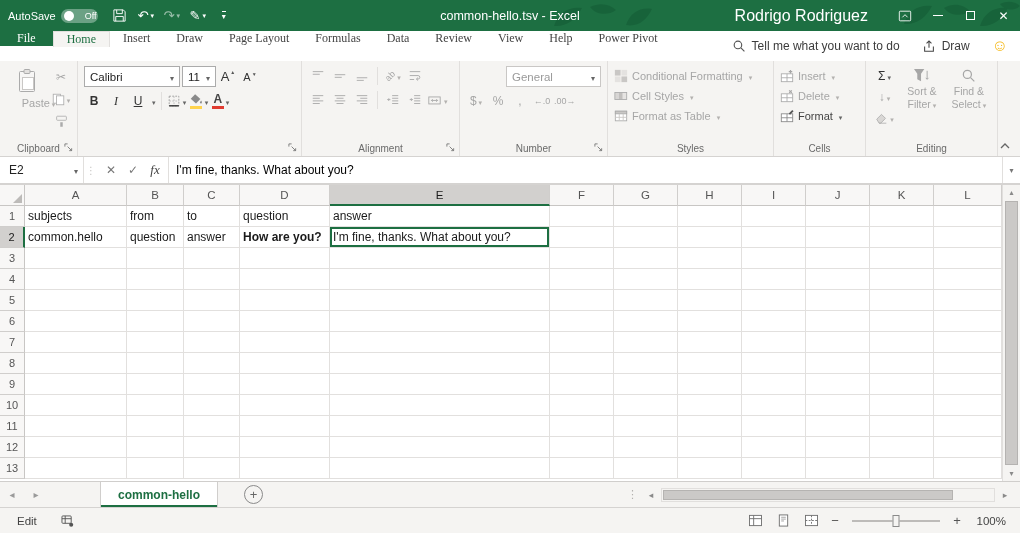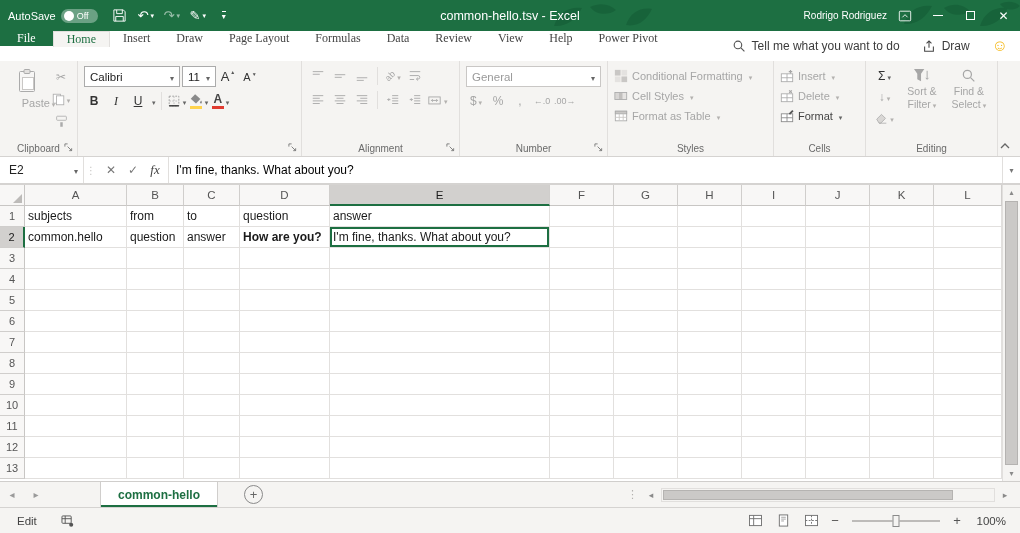--- a/index.html
+++ b/index.html
@@ -7,29 +7,29 @@
   body{font-family:"Liberation Sans","DejaVu Sans",sans-serif;font-size:12px;color:#262626;background:#fff;overflow:hidden;}
   #app{position:relative;width:1020px;height:533px;background:#fff;box-shadow:inset 0 0 0 1px #1D6F42;}
 
   
   .titlebar{position:absolute;top:0;left:0;right:0;height:31px;background:#1D6F42;color:#fff;display:flex;align-items:center;}
   .leaves{position:absolute;top:0;pointer-events:none;opacity:.35;}
   .leaves path{fill:#0E4D2C;}
   .l1{left:548px;} .l2{right:0;}
   .qat{display:flex;align-items:center;gap:2px;padding-left:8px;z-index:2;}
   .autosave{display:flex;align-items:center;gap:5px;font-size:11px;margin-right:8px;}
-  .as-pill{width:37px;height:14px;border-radius:8px;background:rgba(255,255,255,.35);display:flex;align-items:center;gap:3px;padding:0 3px;font-size:9px;}
+  .as-pill{width:37px;height:14px;border-radius:8px;background:rgba(255,255,255,.35);display:flex;align-items:center;gap:11px;padding:0 3px;font-size:9px;}
   .as-knob{width:10px;height:10px;border-radius:50%;background:#fff;flex:none;}
   .tb-btn{min-width:24px;height:27px;display:inline-flex;align-items:center;justify-content:center;font-size:13px;color:#fff;}
   .dda::after{content:"▾";font-size:7px;margin-left:2px;}
   .dim{opacity:.55;}
   .qcust{display:inline-block;border-top:1px solid #fff;padding-top:1px;font-size:8px;line-height:1;}
   .tb-title{position:absolute;left:0;right:0;top:0;height:31px;display:flex;align-items:center;justify-content:center;font-size:12.5px;pointer-events:none;z-index:1;}
   .tb-right{margin-left:auto;display:flex;align-items:center;height:100%;z-index:2;}
-  .tb-user{font-size:10px;margin-right:1px;}
+  .tb-user{font-size:16px;margin-right:20px;}
   .win{width:33px;height:31px;}
   .minbar{width:10px;height:1px;background:#fff;display:inline-block;}
   .maxbox{width:9px;height:9px;border:1px solid #fff;display:inline-block;}
   .x-icon{font-size:12px;}
 
   
   .tabrow{position:absolute;top:31px;left:0;right:0;height:30px;background:#fff;display:flex;align-items:stretch;}
   .rtabs{display:flex;align-items:flex-start;font-family:Liberation Serif, serif;}
   .rtab{padding:0 13px;display:flex;align-items:center;font-size:12px;color:#444;cursor:default;white-space:nowrap;}
   .rtab.file{background:#1D6F42;color:#fff;padding:0 17px;}
@@ -45,21 +45,21 @@
   .launcher{position:absolute;bottom:3px;right:3px;width:10px;height:10px;display:flex;}
   .rrow{display:flex;align-items:center;gap:2px;margin-bottom:4px;}
   .sbtn{min-width:20px;height:20px;display:inline-flex;align-items:center;justify-content:center;font-size:12px;color:#333;}
   .dd::after{content:"▾";font-size:7px;color:#666;margin-left:2px;}
   .dis,.dis span{color:#A6A6A6;}
   .dis .dd::after{color:#B3B1AF;}
   .combo{height:21px;background:#fff;border:1px solid #ABABAB;display:flex;align-items:center;padding:0 5px;font-size:11.5px;color:#222;}
   .combo .cdd{margin-left:auto;}
   .cdd::after{content:"▾";font-size:8px;color:#666;}
   .combo.disc{color:#9a9a9a;border-color:#C9C7C5;}
-  .w100{width:96px;} .w34{width:34px;} .w130{width:154px;}
+  .w100{width:96px;} .w34{width:34px;} .w130{width:154px;margin-left:40px;}
   .g-clip{width:78px;} .g-font{width:224px;} .g-align{width:158px;} .g-num{width:148px;}
   .g-styles{width:166px;} .g-cells{width:92px;} .g-edit{width:132px;}
   .g-clip-inner{display:flex;}
   .paste-btn{display:flex;flex-direction:column;align-items:center;width:42px;padding-top:2px;font-size:11px;color:#9a9a9a;}
   .pb-lbl{display:flex;align-items:center;margin-top:3px;margin-left:23px;}
   .clip-col{display:flex;flex-direction:column;gap:2px;margin-left:3px;margin-top:1px;}
   .cutg{font-size:12px;}
   .fA{font-size:13px;color:#333;position:relative;}
   .fA::after{content:"▲";font-size:5px;vertical-align:top;margin-left:1px;color:#555;}
   .fA.down{font-size:11px;}

